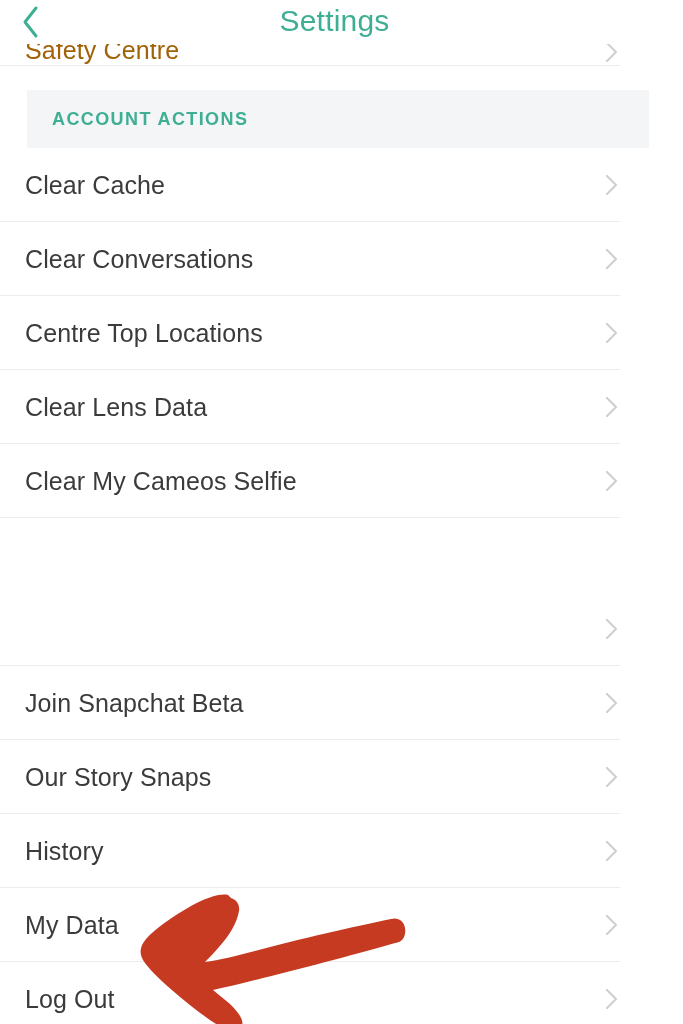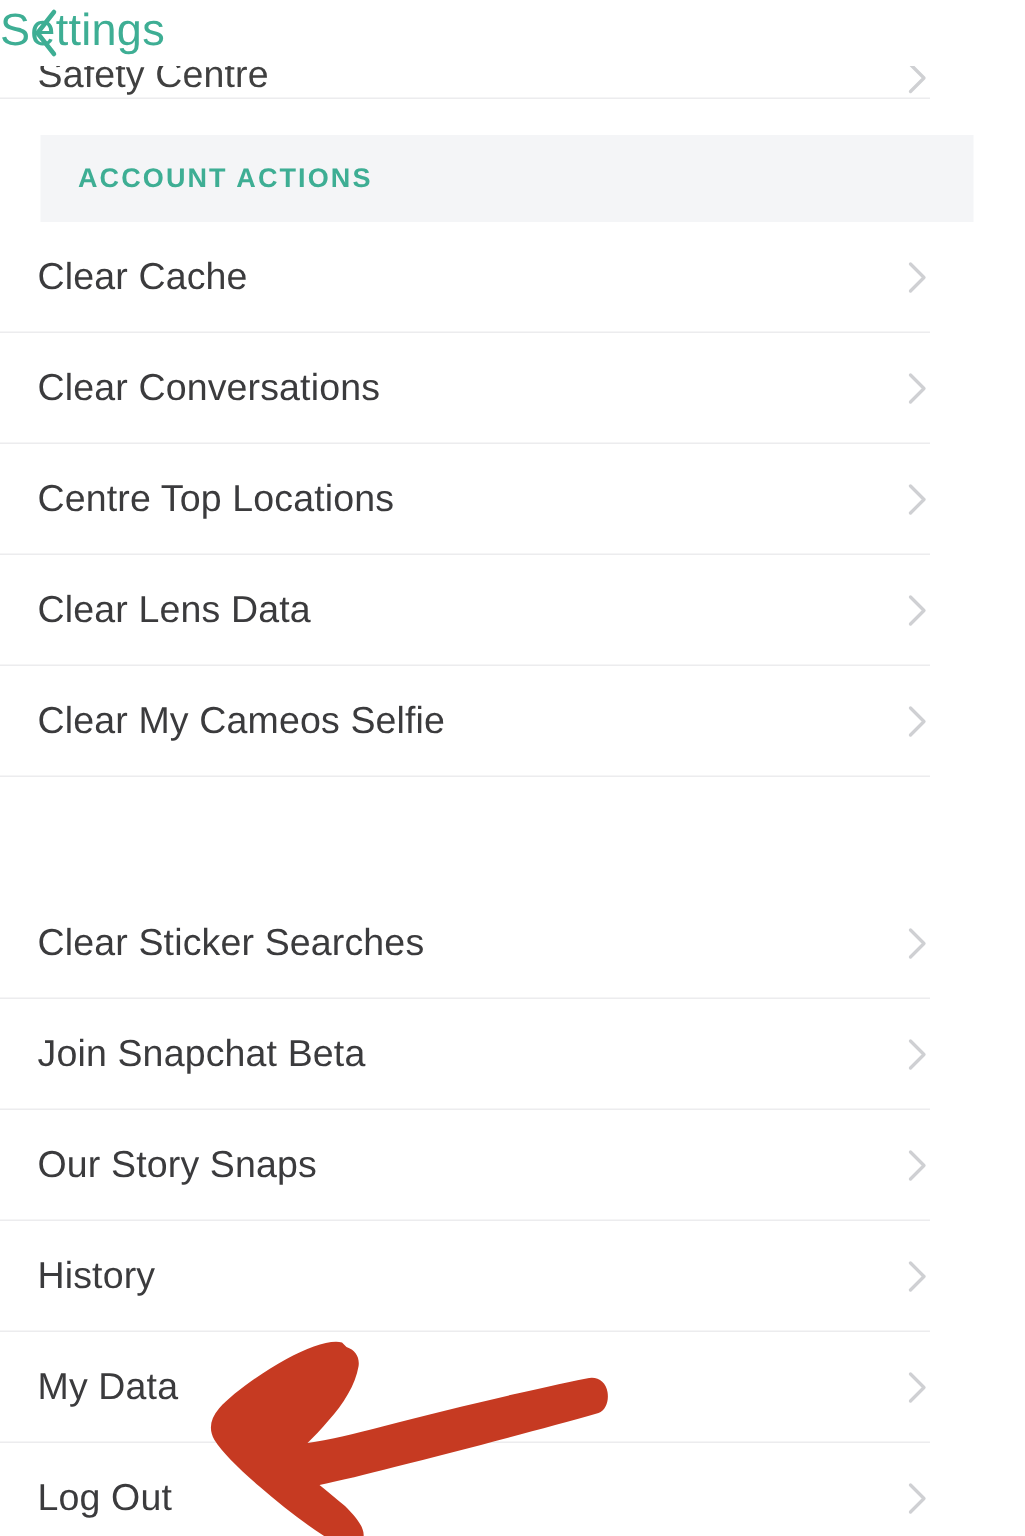--- a/index.html
+++ b/index.html
@@ -42,20 +42,21 @@
     cursor: pointer;
   }
   #back-button svg { display: block; }
 
   #page-title {
     position: absolute;
     left: 0; top: 0;
     width: 669px;
     height: 44px;
     line-height: 42px;
+    text-align: center;
     font-size: 30px;
     font-weight: 400;
     color: #3EAE94;
     letter-spacing: 0.2px;
   }
 
   
   #list {
     position: absolute;
     top: 0; left: 0;
@@ -110,21 +111,21 @@
     height: 28px;
     overflow: hidden;
     z-index: 10;
     background: #ffffff;
   }
   #row-partial .row-label {
     top: auto;
     bottom: 1px;
     transform: none;
     font-size: 25px;
-    color: #404040;
+    color: #a16207;
   }
   #row-partial .row-chev {
     top: auto;
     bottom: 1px;
     transform: none;
   }
   #row-partial .row-sep {
     bottom: 0;
   }
 
@@ -195,21 +196,20 @@
         <div class="row-sep" style="top: 73px; background: rgb(236, 236, 238);"></div>
       </div>
       <div class="row" style="top: 444px; height: 74px;">
         <span class="row-label">Clear My Cameos Selfie</span>
         <span class="row-chev"><svg width="18" height="26" viewBox="0 0 18 26" fill="none" xmlns="http://www.w3.org/2000/svg">
             <path d="M4 4 L13 13 L4 22" stroke="#cfd0d3" stroke-width="2.2" stroke-linecap="round" stroke-linejoin="round"></path>
           </svg></span>
         <div class="row-sep" style="top: 73px; background: rgb(236, 236, 238);"></div>
       </div>
       <div class="row" style="top: 592px; height: 74px;">
-        <span class="row-label">Clear Sticker Searches</span>
         <span class="row-chev"><svg width="18" height="26" viewBox="0 0 18 26" fill="none" xmlns="http://www.w3.org/2000/svg">
             <path d="M4 4 L13 13 L4 22" stroke="#cfd0d3" stroke-width="2.2" stroke-linecap="round" stroke-linejoin="round"></path>
           </svg></span>
         <div class="row-sep" style="top: 73px; background: rgb(236, 236, 238);"></div>
       </div>
       <div class="row" style="top: 666px; height: 74px;">
         <span class="row-label">Join Snapchat Beta</span>
         <span class="row-chev"><svg width="18" height="26" viewBox="0 0 18 26" fill="none" xmlns="http://www.w3.org/2000/svg">
             <path d="M4 4 L13 13 L4 22" stroke="#cfd0d3" stroke-width="2.2" stroke-linecap="round" stroke-linejoin="round"></path>
           </svg></span>

